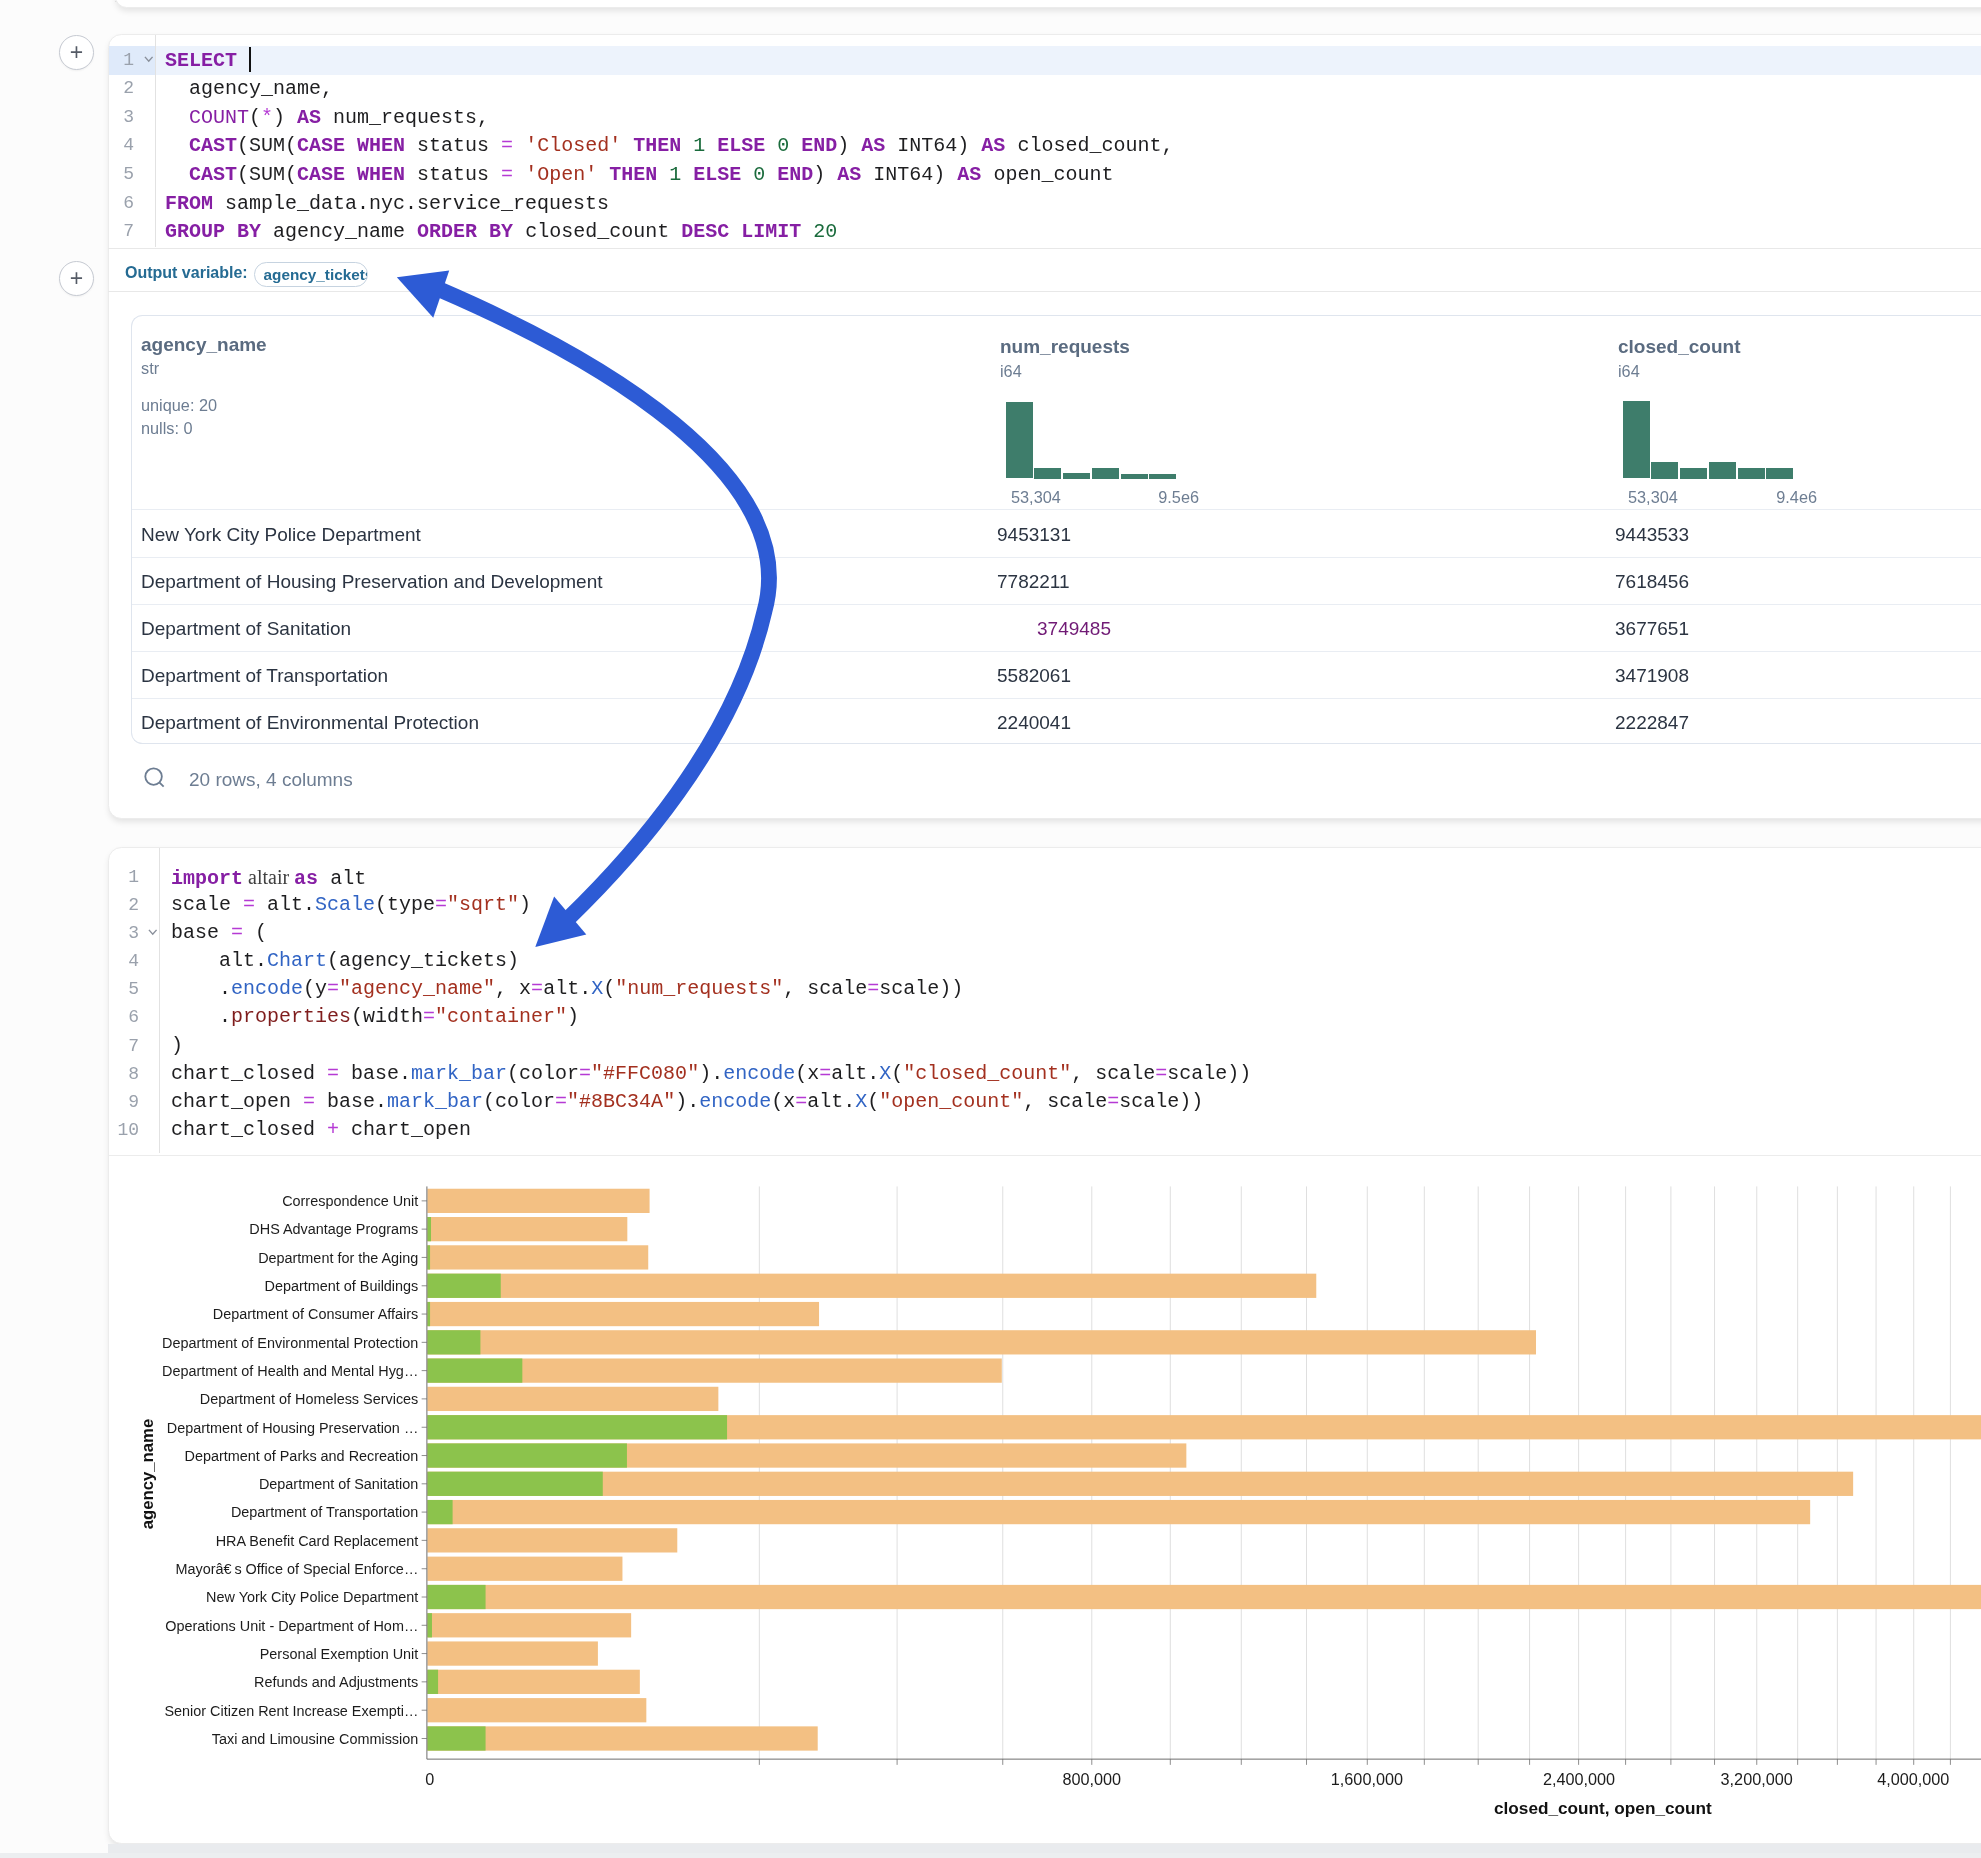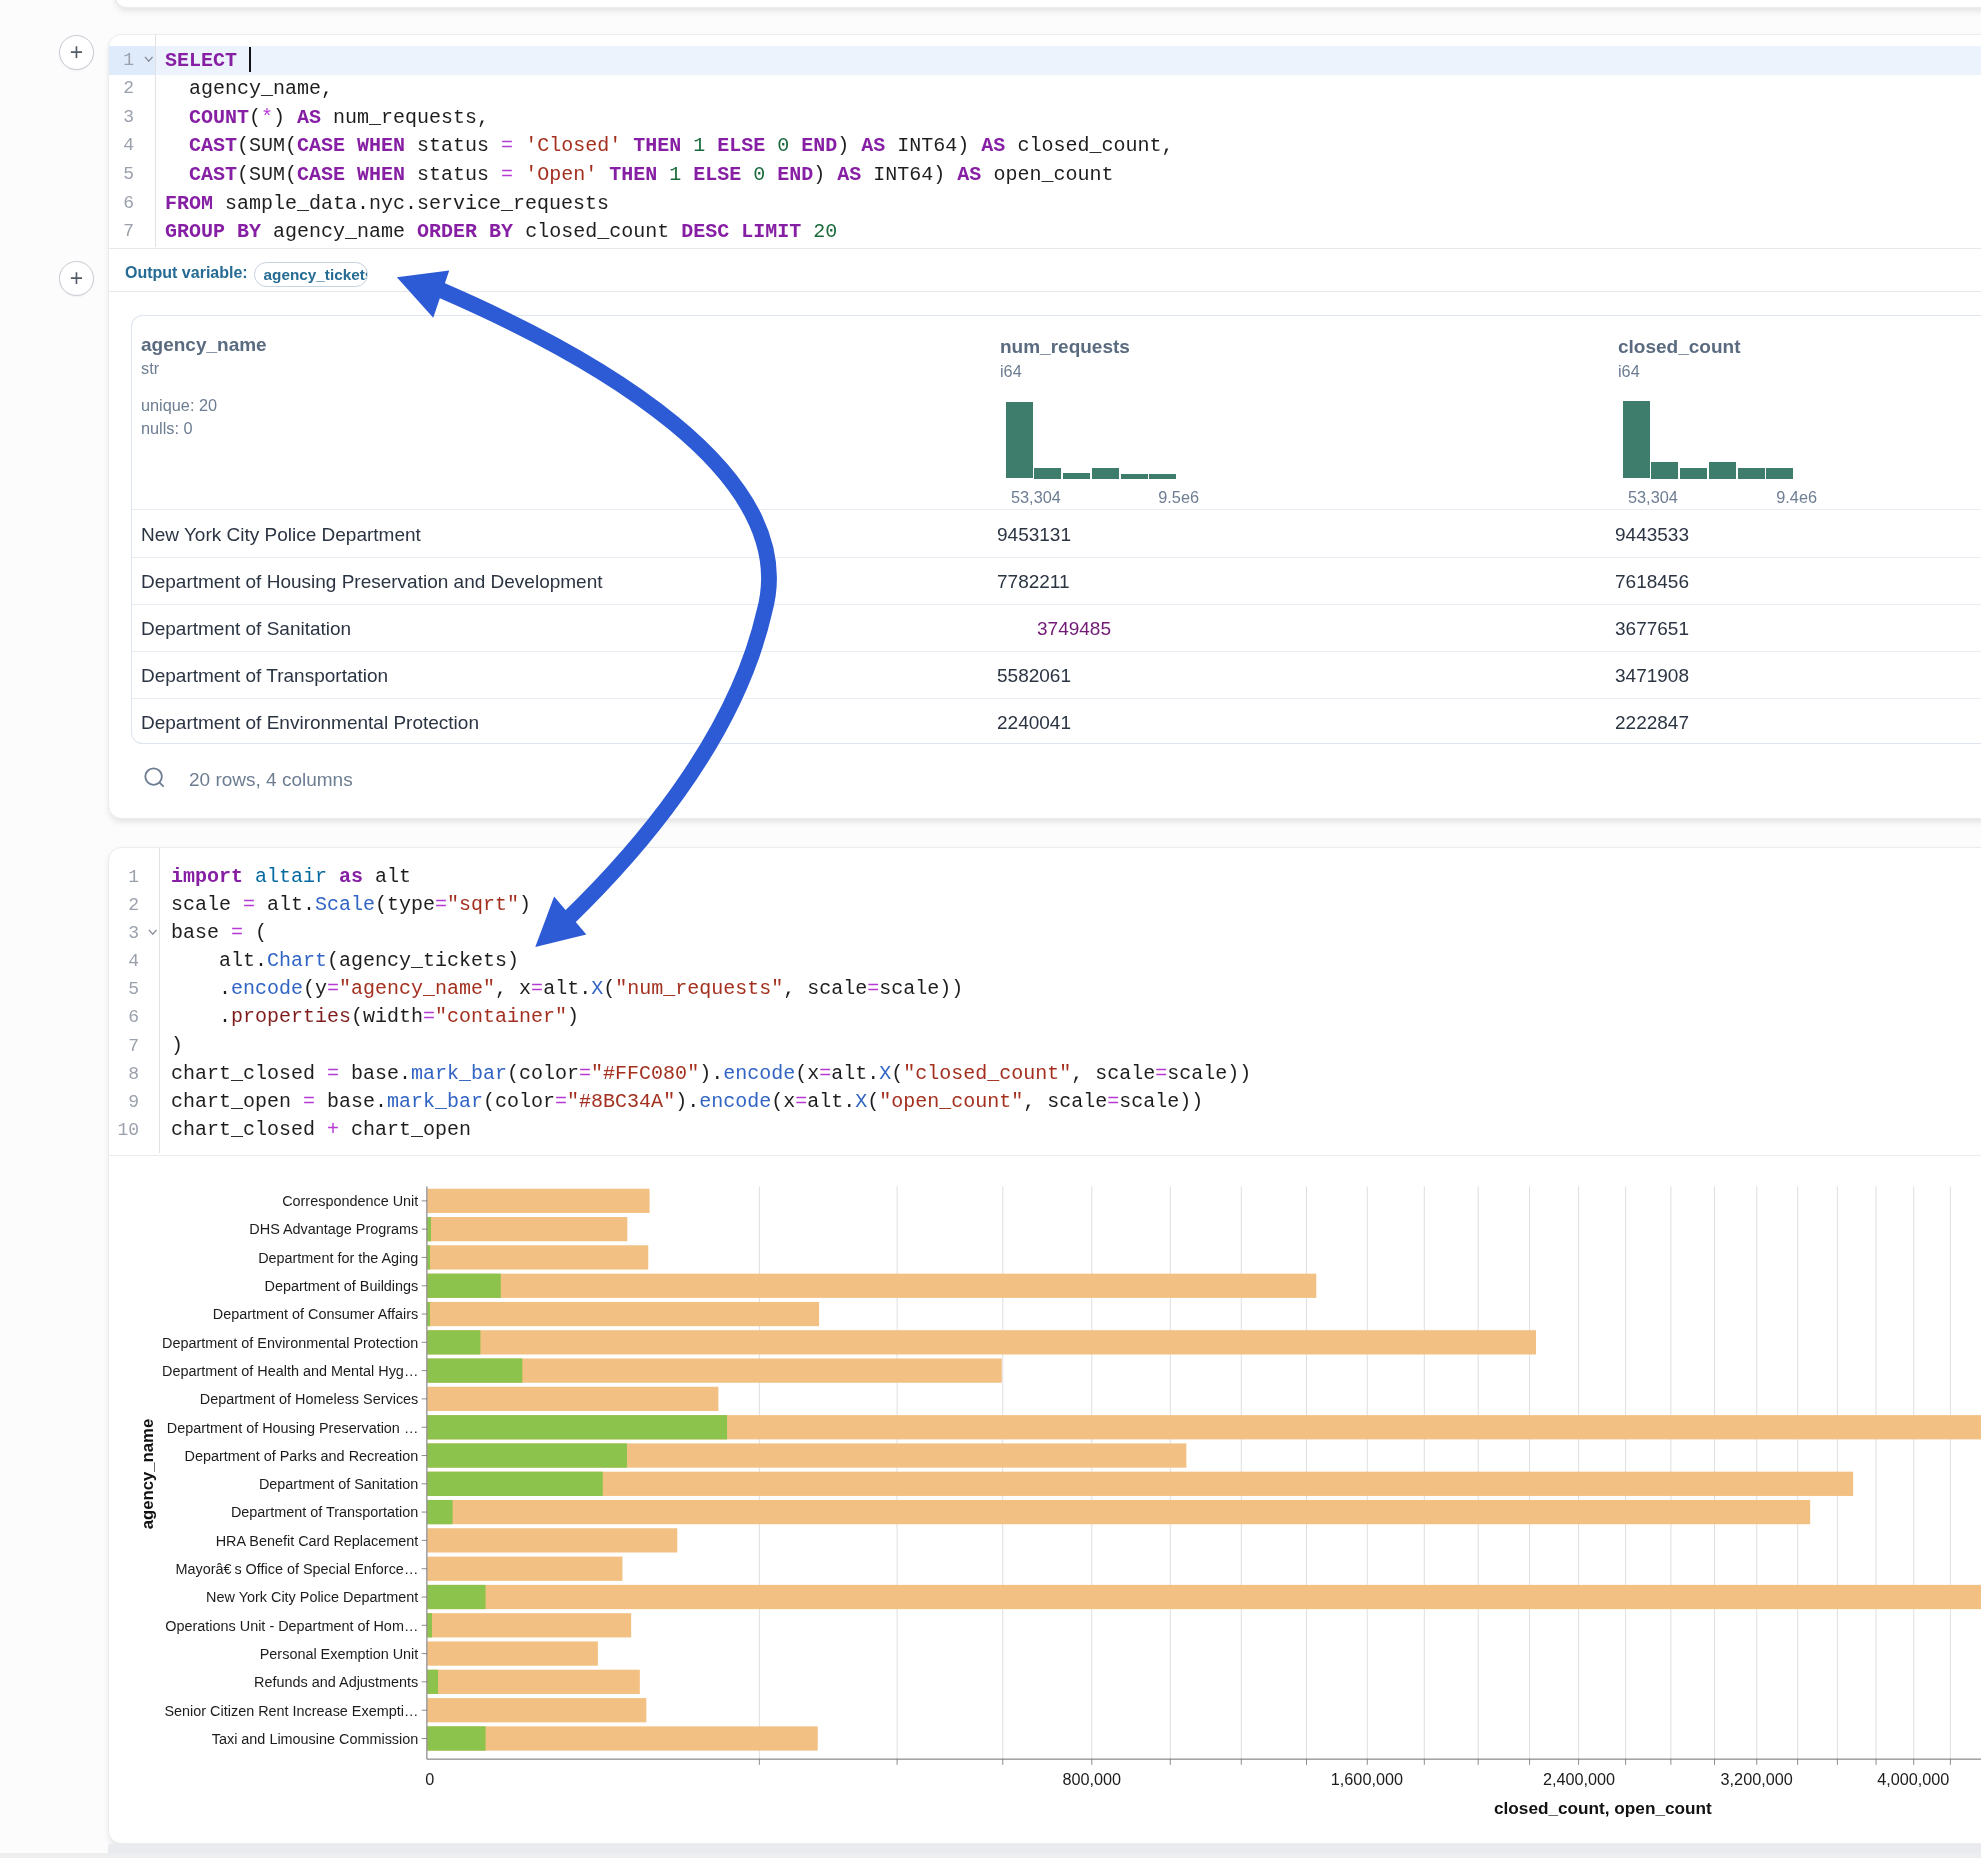--- a/index.html
+++ b/index.html
@@ -21,21 +21,21 @@
 <div class="plusbtn" style="left:59px;top:261px;">+</div>
 <div class="cell" style="left:108px;top:34px;width:1912px;height:785px;"></div>
 <div class="abs" style="left:109px;top:46px;width:46px;height:29px;background:#dfeafa;"></div>
 <div class="abs" style="left:155px;top:46px;width:1864px;height:29px;background:#edf3fc;"></div>
 <div class="abs" style="left:155px;top:35px;width:1px;height:212px;background:#e2e2e2;"></div>
 <div class="lnum" style="left:108px;top:46px;width:26px;font-size:18px;line-height:29px;">1</div>
 <div class="cl" style="left:165px;top:46px;font-size:20px;line-height:29px;"><span style="color:#861fa4;font-weight:bold;">SELECT</span><span style="color:#1e1e20;"> </span></div>
 <div class="lnum" style="left:108px;top:74px;width:26px;font-size:18px;line-height:29px;">2</div>
 <div class="cl" style="left:165px;top:74px;font-size:20px;line-height:29px;"><span style="color:#1e1e20;">  agency_name,</span></div>
 <div class="lnum" style="left:108px;top:103px;width:26px;font-size:18px;line-height:29px;">3</div>
-<div class="cl" style="left:165px;top:103px;font-size:20px;line-height:29px;"><span style="color:#1e1e20;">  </span><span style="color:#861fa4;font-weight:bold;">COUNT</span><span style="color:#1e1e20;">(</span><span style="color:#b53ad4;">*</span><span style="color:#1e1e20;">) </span><span style="color:#861fa4;font-weight:bold;">AS</span><span style="color:#1e1e20;"> num_requests,</span></div>
+<div class="cl" style="left:165px;top:103px;font-size:20px;line-height:29px;"><span style="color:#1e1e20;">  </span><span style="color:#861fa4;font-weight:normal;">COUNT</span><span style="color:#1e1e20;">(</span><span style="color:#b53ad4;">*</span><span style="color:#1e1e20;">) </span><span style="color:#861fa4;font-weight:bold;">AS</span><span style="color:#1e1e20;"> num_requests,</span></div>
 <div class="lnum" style="left:108px;top:131px;width:26px;font-size:18px;line-height:29px;">4</div>
 <div class="cl" style="left:165px;top:131px;font-size:20px;line-height:29px;"><span style="color:#1e1e20;">  </span><span style="color:#861fa4;font-weight:bold;">CAST</span><span style="color:#1e1e20;">(SUM(</span><span style="color:#861fa4;font-weight:bold;">CASE</span><span style="color:#1e1e20;"> </span><span style="color:#861fa4;font-weight:bold;">WHEN</span><span style="color:#1e1e20;"> status </span><span style="color:#b53ad4;">=</span><span style="color:#1e1e20;"> </span><span style="color:#a3301f;">'Closed'</span><span style="color:#1e1e20;"> </span><span style="color:#861fa4;font-weight:bold;">THEN</span><span style="color:#1e1e20;"> </span><span style="color:#1a6b3c;">1</span><span style="color:#1e1e20;"> </span><span style="color:#861fa4;font-weight:bold;">ELSE</span><span style="color:#1e1e20;"> </span><span style="color:#1a6b3c;">0</span><span style="color:#1e1e20;"> </span><span style="color:#861fa4;font-weight:bold;">END</span><span style="color:#1e1e20;">) </span><span style="color:#861fa4;font-weight:bold;">AS</span><span style="color:#1e1e20;"> INT64) </span><span style="color:#861fa4;font-weight:bold;">AS</span><span style="color:#1e1e20;"> closed_count,</span></div>
 <div class="lnum" style="left:108px;top:160px;width:26px;font-size:18px;line-height:29px;">5</div>
 <div class="cl" style="left:165px;top:160px;font-size:20px;line-height:29px;"><span style="color:#1e1e20;">  </span><span style="color:#861fa4;font-weight:bold;">CAST</span><span style="color:#1e1e20;">(SUM(</span><span style="color:#861fa4;font-weight:bold;">CASE</span><span style="color:#1e1e20;"> </span><span style="color:#861fa4;font-weight:bold;">WHEN</span><span style="color:#1e1e20;"> status </span><span style="color:#b53ad4;">=</span><span style="color:#1e1e20;"> </span><span style="color:#a3301f;">'Open'</span><span style="color:#1e1e20;"> </span><span style="color:#861fa4;font-weight:bold;">THEN</span><span style="color:#1e1e20;"> </span><span style="color:#1a6b3c;">1</span><span style="color:#1e1e20;"> </span><span style="color:#861fa4;font-weight:bold;">ELSE</span><span style="color:#1e1e20;"> </span><span style="color:#1a6b3c;">0</span><span style="color:#1e1e20;"> </span><span style="color:#861fa4;font-weight:bold;">END</span><span style="color:#1e1e20;">) </span><span style="color:#861fa4;font-weight:bold;">AS</span><span style="color:#1e1e20;"> INT64) </span><span style="color:#861fa4;font-weight:bold;">AS</span><span style="color:#1e1e20;"> open_count</span></div>
 <div class="lnum" style="left:108px;top:189px;width:26px;font-size:18px;line-height:29px;">6</div>
 <div class="cl" style="left:165px;top:189px;font-size:20px;line-height:29px;"><span style="color:#861fa4;font-weight:bold;">FROM</span><span style="color:#1e1e20;"> sample_data.nyc.service_requests</span></div>
 <div class="lnum" style="left:108px;top:217px;width:26px;font-size:18px;line-height:29px;">7</div>
 <div class="cl" style="left:165px;top:217px;font-size:20px;line-height:29px;"><span style="color:#861fa4;font-weight:bold;">GROUP</span><span style="color:#1e1e20;"> </span><span style="color:#861fa4;font-weight:bold;">BY</span><span style="color:#1e1e20;"> agency_name </span><span style="color:#861fa4;font-weight:bold;">ORDER</span><span style="color:#1e1e20;"> </span><span style="color:#861fa4;font-weight:bold;">BY</span><span style="color:#1e1e20;"> closed_count </span><span style="color:#861fa4;font-weight:bold;">DESC</span><span style="color:#1e1e20;"> </span><span style="color:#861fa4;font-weight:bold;">LIMIT</span><span style="color:#1e1e20;"> </span><span style="color:#1a6b3c;">20</span></div>
 <svg class="abs" style="left:143px;top:54px;" width="11.5" height="10.5" viewBox="0 0 12 11">
       <path d="M2 3 L6 7.5 L10 3" stroke="#8a909b" stroke-width="1.5" fill="none"></path>
@@ -93,21 +93,21 @@
 <div class="abs" style="left:997px;top:712px;font-size:19px;color:#2b3442;">2240041</div>
 <div class="abs" style="left:1615px;top:712px;font-size:19px;color:#2b3442;">2222847</div>
 <svg class="abs" style="left:143px;top:766px;" width="25" height="25" viewBox="0 0 26 26">
 <circle cx="11" cy="11" r="8.6" stroke="#6d7d92" stroke-width="1.9" fill="none"></circle>
 <line x1="17.2" y1="17.2" x2="21.5" y2="21.5" stroke="#6d7d92" stroke-width="1.9"></line>
     </svg>
 <div class="abs" style="left:189px;top:769px;font-size:19px;color:#6d7d92;">20 rows, 4 columns</div>
 <div class="cell" style="left:108px;top:847px;width:1912px;height:997px;"></div>
 <div class="abs" style="left:159px;top:848px;width:1px;height:305px;background:#e2e2e2;"></div>
 <div class="lnum" style="left:108px;top:863px;width:31px;font-size:18px;line-height:28px;">1</div>
-<div class="cl" style="left:171px;top:863px;font-size:20px;line-height:28px;"><span style="color:#861fa4;font-weight:bold;">import</span><span style="color:#0369a1;"> altair </span><span style="color:#861fa4;font-weight:bold;">as</span><span style="color:#1e1e20;"> alt</span></div>
+<div class="cl" style="left:171px;top:863px;font-size:20px;line-height:28px;"><span style="color:#861fa4;font-weight:bold;">import</span><span style="color:#404040;font-family:Liberation Serif, serif;"> altair </span><span style="color:#861fa4;font-weight:bold;">as</span><span style="color:#1e1e20;"> alt</span></div>
 <div class="lnum" style="left:108px;top:891px;width:31px;font-size:18px;line-height:28px;">2</div>
 <div class="cl" style="left:171px;top:891px;font-size:20px;line-height:28px;"><span style="color:#1e1e20;">scale </span><span style="color:#b53ad4;">=</span><span style="color:#1e1e20;"> alt.</span><span style="color:#3164c4;">Scale</span><span style="color:#1e1e20;">(type</span><span style="color:#b53ad4;">=</span><span style="color:#a3301f;">"sqrt"</span><span style="color:#1e1e20;">)</span></div>
 <div class="lnum" style="left:108px;top:919px;width:31px;font-size:18px;line-height:28px;">3</div>
 <div class="cl" style="left:171px;top:919px;font-size:20px;line-height:28px;"><span style="color:#1e1e20;">base </span><span style="color:#b53ad4;">=</span><span style="color:#1e1e20;"> (</span></div>
 <div class="lnum" style="left:108px;top:947px;width:31px;font-size:18px;line-height:28px;">4</div>
 <div class="cl" style="left:171px;top:947px;font-size:20px;line-height:28px;"><span style="color:#1e1e20;">    alt.</span><span style="color:#3164c4;">Chart</span><span style="color:#1e1e20;">(agency_tickets)</span></div>
 <div class="lnum" style="left:108px;top:975px;width:31px;font-size:18px;line-height:28px;">5</div>
 <div class="cl" style="left:171px;top:975px;font-size:20px;line-height:28px;"><span style="color:#1e1e20;">    .</span><span style="color:#3164c4;">encode</span><span style="color:#1e1e20;">(y</span><span style="color:#b53ad4;">=</span><span style="color:#a3301f;">"agency_name"</span><span style="color:#1e1e20;">, x</span><span style="color:#b53ad4;">=</span><span style="color:#1e1e20;">alt.</span><span style="color:#3164c4;">X</span><span style="color:#1e1e20;">(</span><span style="color:#a3301f;">"num_requests"</span><span style="color:#1e1e20;">, scale</span><span style="color:#b53ad4;">=</span><span style="color:#1e1e20;">scale))</span></div>
 <div class="lnum" style="left:108px;top:1003px;width:31px;font-size:18px;line-height:28px;">6</div>
 <div class="cl" style="left:171px;top:1003px;font-size:20px;line-height:28px;"><span style="color:#1e1e20;">    .</span><span style="color:#7f1d1d;">properties</span><span style="color:#1e1e20;">(width</span><span style="color:#b53ad4;">=</span><span style="color:#a3301f;">"container"</span><span style="color:#1e1e20;">)</span></div>

